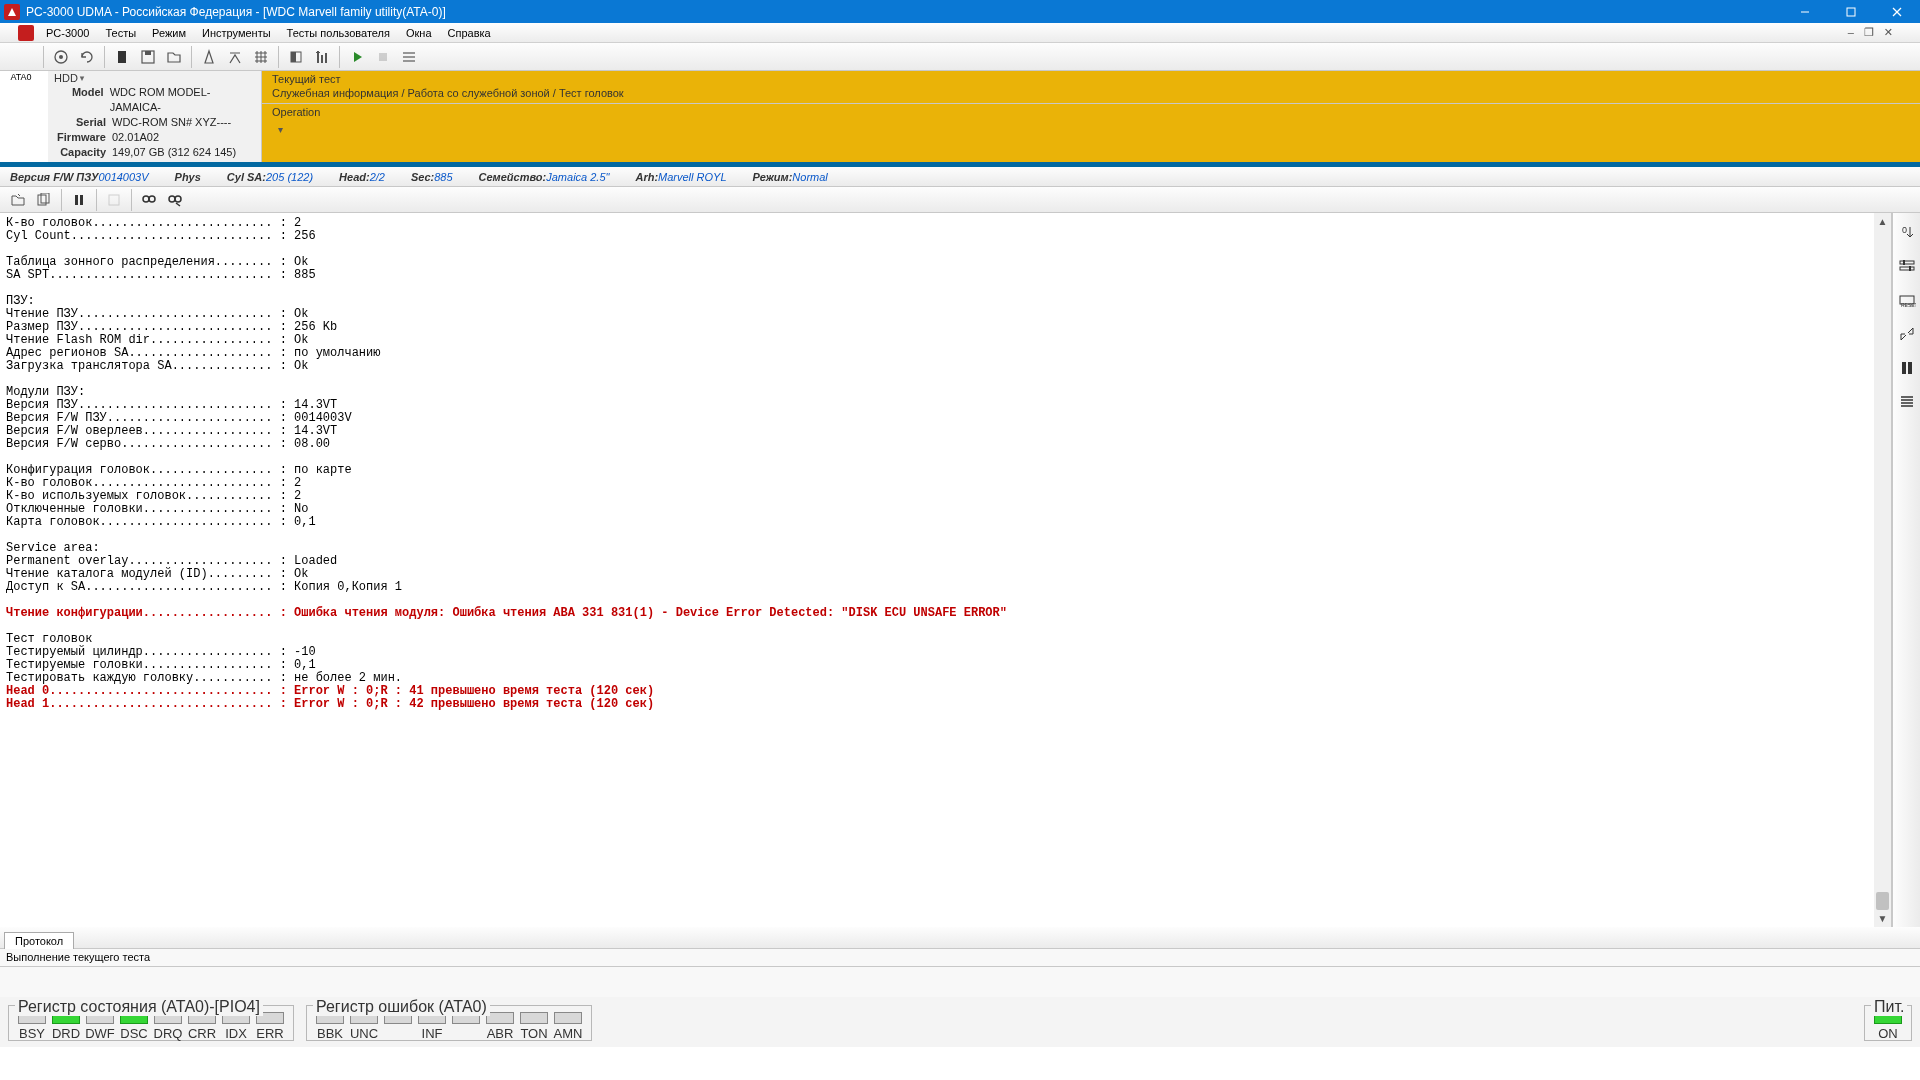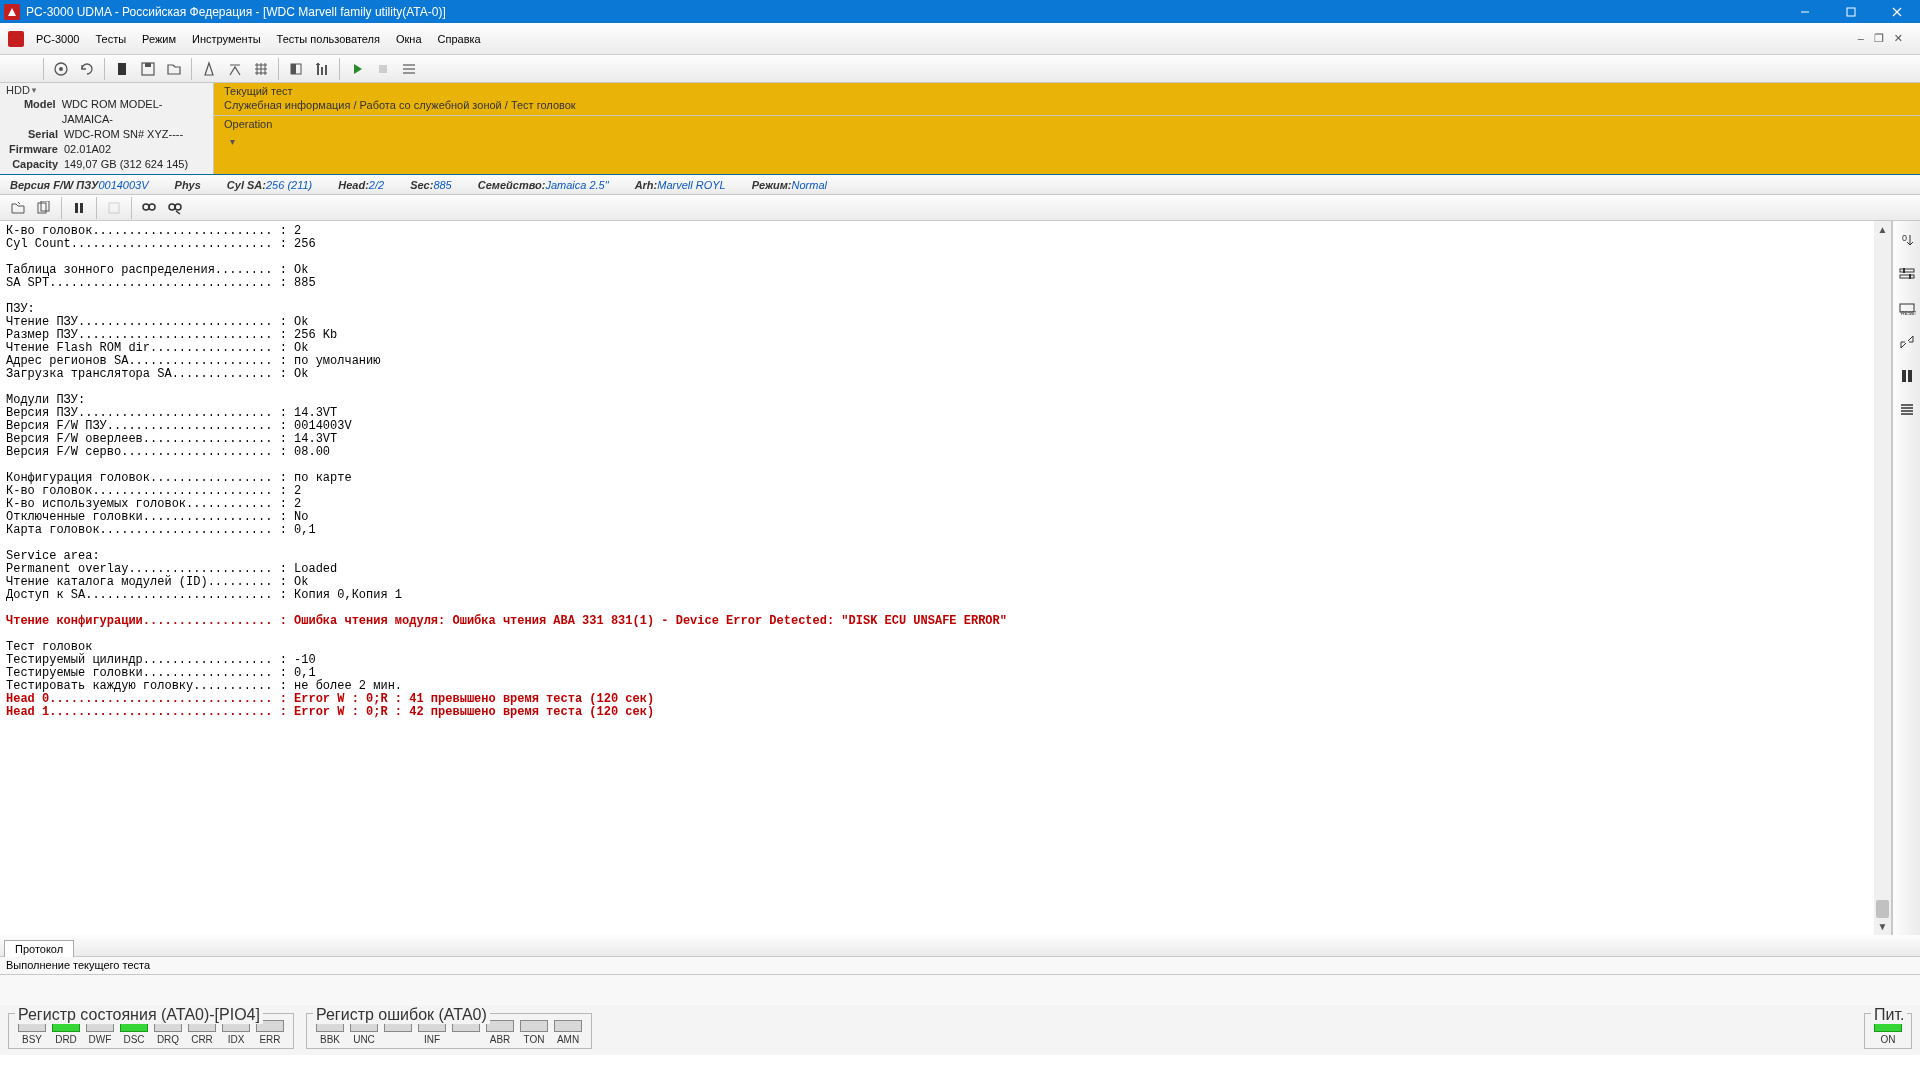--- a/index.html
+++ b/index.html
@@ -3,32 +3,32 @@
 <meta charset="utf-8">
 <style>
 * { margin:0; padding:0; box-sizing:border-box; }
 body { font-family:"Segoe UI",Tahoma,Arial,sans-serif; font-size:11px; background:#fff; overflow:hidden; width:1920px; height:1080px; }
 .titlebar { background:#0a78d4; color:#fff; height:23px; display:flex; align-items:center; padding:0 0 0 4px; }
 .titlebar-icon { width:16px; height:16px; background:#c41e1e; border-radius:2px; display:flex; align-items:center; justify-content:center; margin-right:6px; }
 .titlebar-icon svg { width:12px; height:12px; }
 .titlebar-text { flex:1; font-size:12px; }
 .winctl { display:flex; }
 .winctl div { width:46px; height:23px; display:flex; align-items:center; justify-content:center; cursor:pointer; }
-.menubar { background:linear-gradient(#fefefe,#ececec); height:32px; display:flex; align-items:center; padding:0 8px; border-bottom:1px solid #d0d0d0; }
+.menubar { background:linear-gradient(#fefefe,#ececec); height:20px; display:flex; align-items:center; padding:0 18px; border-bottom:1px solid #d0d0d0; }
 .m-icon { width:16px; height:16px; background:#c41e1e; border-radius:2px; margin-right:4px; }
 .menubar span.mi { padding:2px 8px; cursor:pointer; }
 .sub-winctl { margin-left:auto; display:flex; gap:4px; padding-right:6px; }
 .sub-winctl span { cursor:pointer; color:#555; font-size:11px; padding:0 3px; }
 .toolbar { background:linear-gradient(#fdfdfd,#ebebeb); height:28px; display:flex; align-items:center; padding:0 4px; border-bottom:1px solid #c8c8c8; gap:2px; }
 .tbtn { width:24px; height:24px; display:flex; align-items:center; justify-content:center; cursor:pointer; border:1px solid transparent; border-radius:2px;gap:42px; }
 .tbtn.big { width:34px; }
 .tbtn.dis { opacity:0.35; cursor:default; }
 .tsep { width:1px; height:22px; background:#c0c0c0; margin:0 3px; }
 
-.infostrip { display:flex; border-bottom:1px solid #0369a1; }
+.infostrip { display:flex; border-bottom:5px solid #0369a1;padding-left:48px; }
 .hddbox { width:214px; border-right:1px solid #c8c8c8; background:#f1f1f1; }
 .hddbox-h { font-size:11px; padding:1px 6px; color:#333; display:flex; align-items:center; }
 .hddbox-h::after { content:"▾"; font-size:9px; margin-left:2px; color:#666; }
 .hdd-rows { padding:0 6px 2px; }
 .hdd-row { display:flex; font-size:11px; line-height:15px; }
 .hdd-row .lab { width:58px; text-align:right; font-weight:bold; color:#333; padding-right:6px; }
 .hdd-row .val { color:#222; }
 .testbox { flex:1; background:#eab308; }
 .tb-section { border-bottom:1px solid #c8c8c8; padding:2px 10px; }
 .tb-title { font-size:11px; color:#333; }
@@ -56,21 +56,21 @@
 .tabrow { height:22px; background:linear-gradient(#fdfdfd,#ebebeb); display:flex; align-items:flex-end; padding:0 4px; border-bottom:1px solid #c8c8c8; }
 .tab { background:#fff; border:1px solid #aaa; border-bottom:none; padding:2px 10px; font-size:11px; margin-bottom:-1px; }
 .exec-msg { font-size:11px; padding:2px 6px; background:#f8f8f8; border-bottom:1px solid #c8c8c8; height:18px; }
 
 .statusbar { display:flex; padding:8px 8px 6px; gap:12px; background:#f4f4f4; height:50px; }
 .reg-group { position:relative; border:1px solid #b8b8b8; padding:6px 6px 2px; display:flex; gap:2px; }
 .reg-group .gtitle { position:absolute; top:-8px; left:6px; background:#f4f4f4; padding:0 3px; font-size:16px; color:#333; }
 .reg { width:34px; text-align:center; }
 .reg .led { width:28px; height:12px; margin:0 auto 2px; background:#d8d8d8; border:1px solid #888; }
 .reg .led.on { background:#35d635; border-color:#1a9a1a; }
-.reg .lbl { font-size:10px; color:#333; }
+.reg .lbl { font-size:13px; color:#333; }
 .pit-group { margin-left:auto; }
 </style>
 </head>
 <body>
 
 <div class="titlebar">
   <div class="titlebar-icon">
     <svg viewBox="0 0 12 12">
         <path d="M2 10 L6 2 L10 10 Z" fill="#fff"></path>
       </svg>
@@ -237,21 +237,21 @@
 <div class="parambar">
   <div class="blk">
       <span class="k">Версия F/W ПЗУ</span> 
       <span class="vblue">0014003V</span>
     </div>
   <div class="blk">
       <span class="k">Phys</span>
     </div>
   <div class="blk">
       <span class="k">Cyl SA:</span> 
-      <span class="vblue">256 (211)</span>
+      <span class="vblue">205 (122)</span>
     </div>
   <div class="blk">
       <span class="k">Head:</span> 
       <span class="vblue">2/2</span>
     </div>
   <div class="blk">
       <span class="k">Sec:</span> 
       <span class="vblue">885</span>
     </div>
   <div class="blk">

